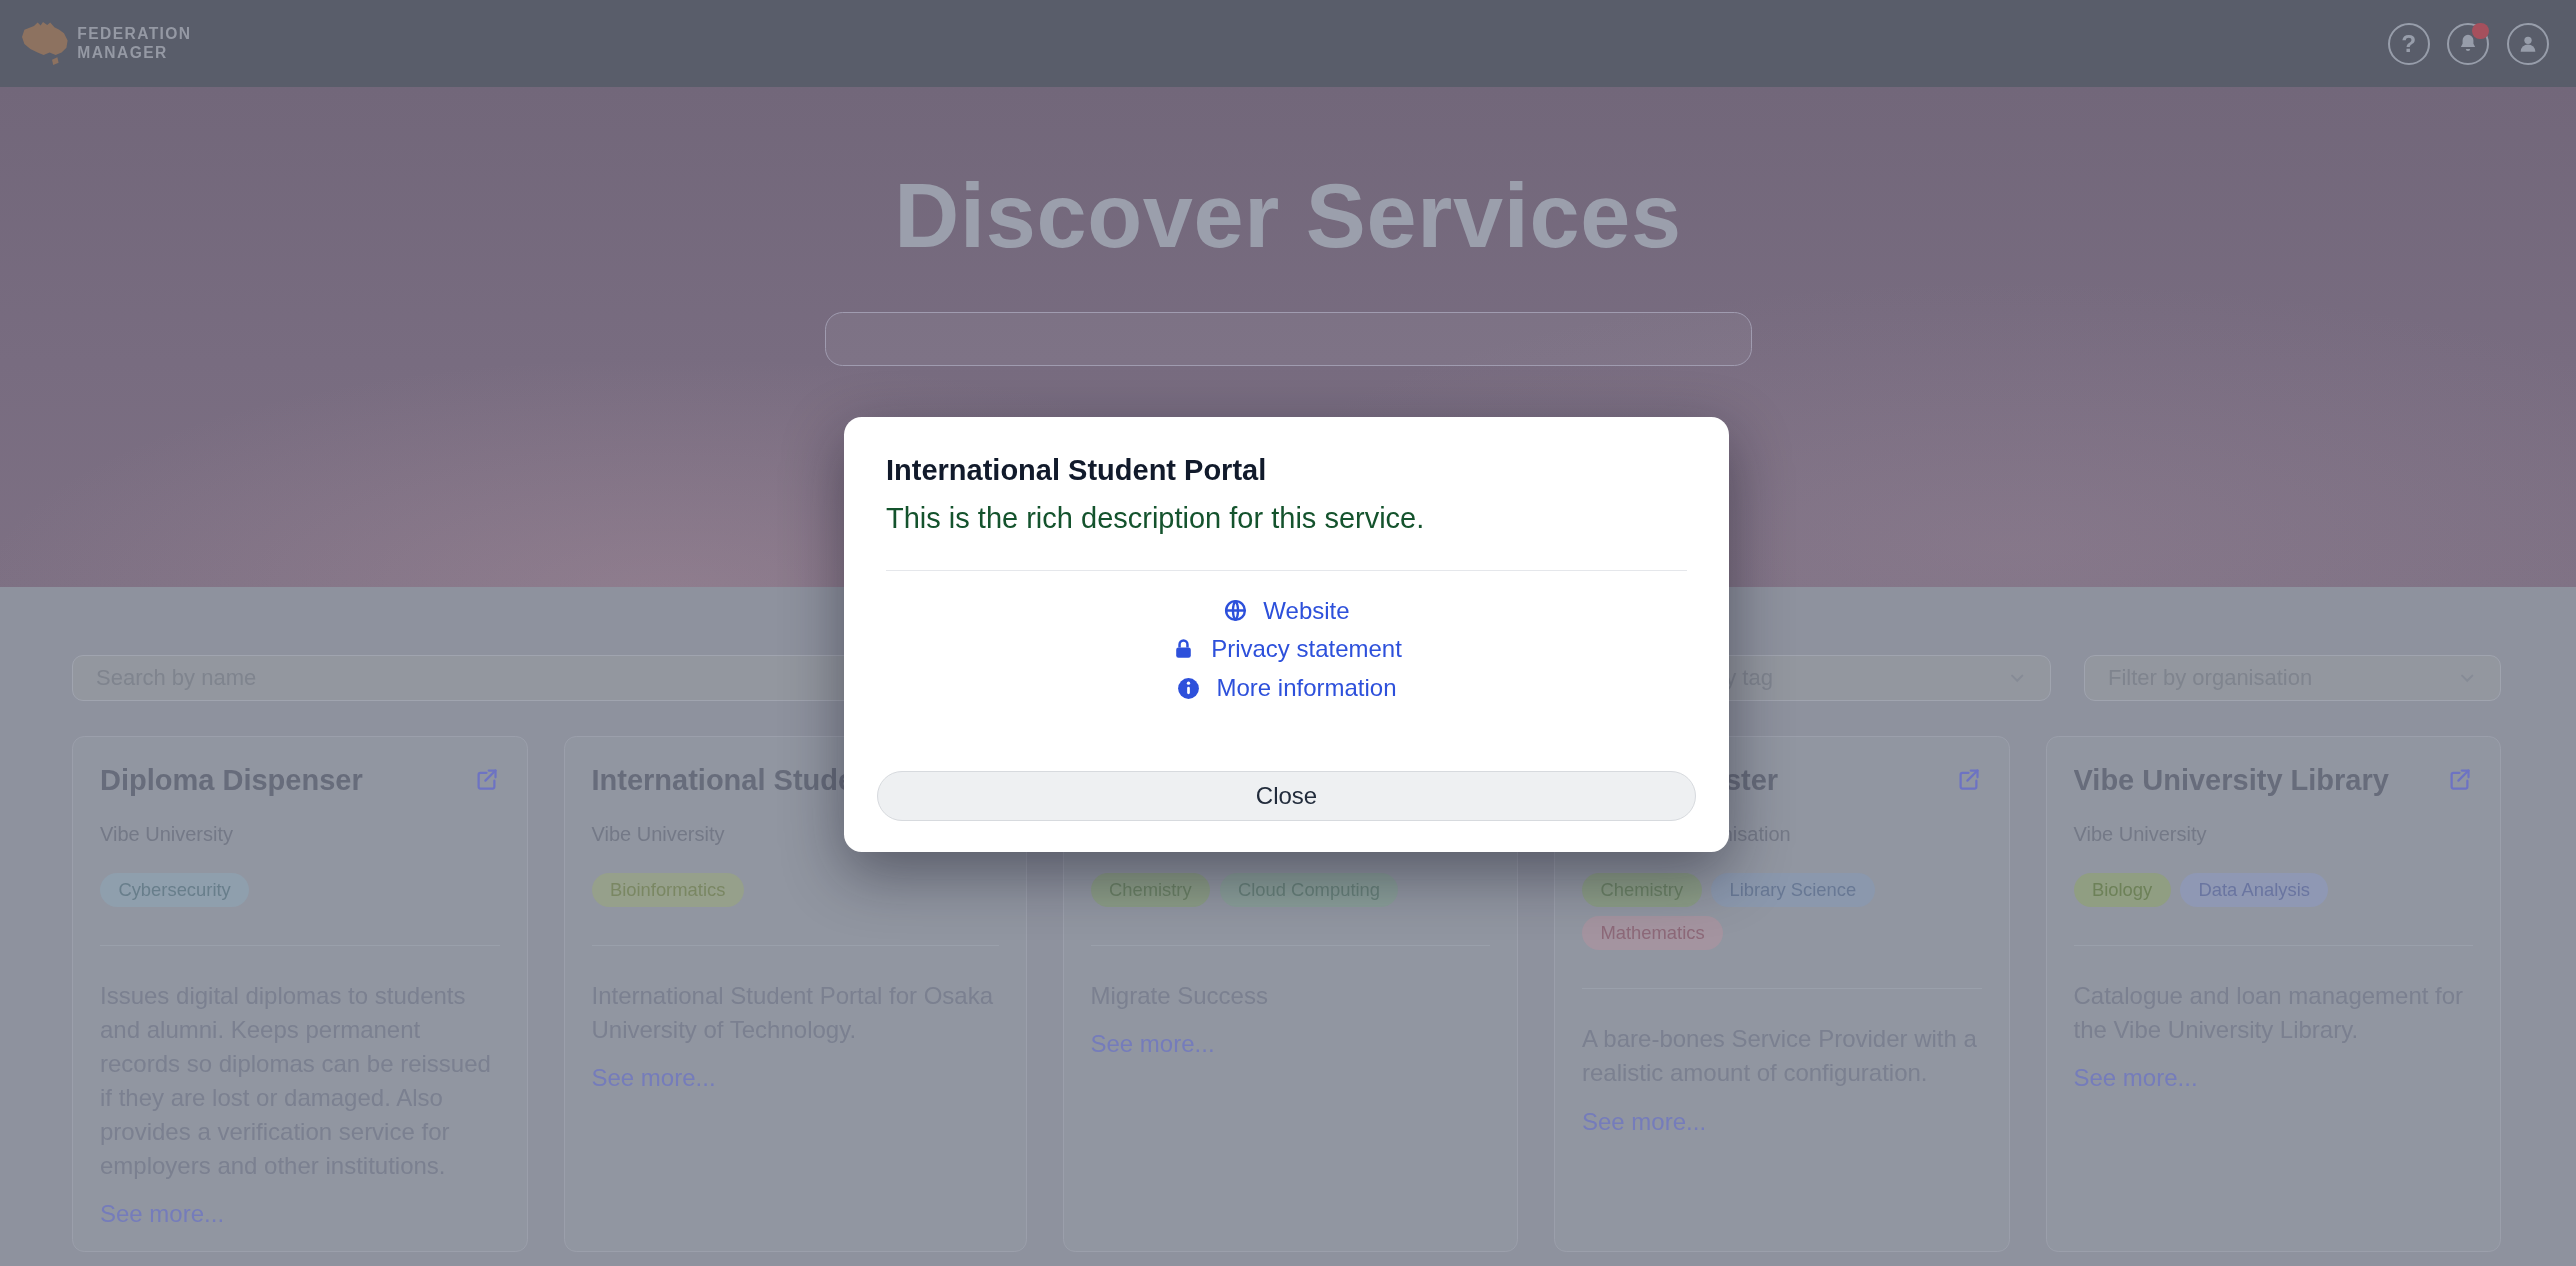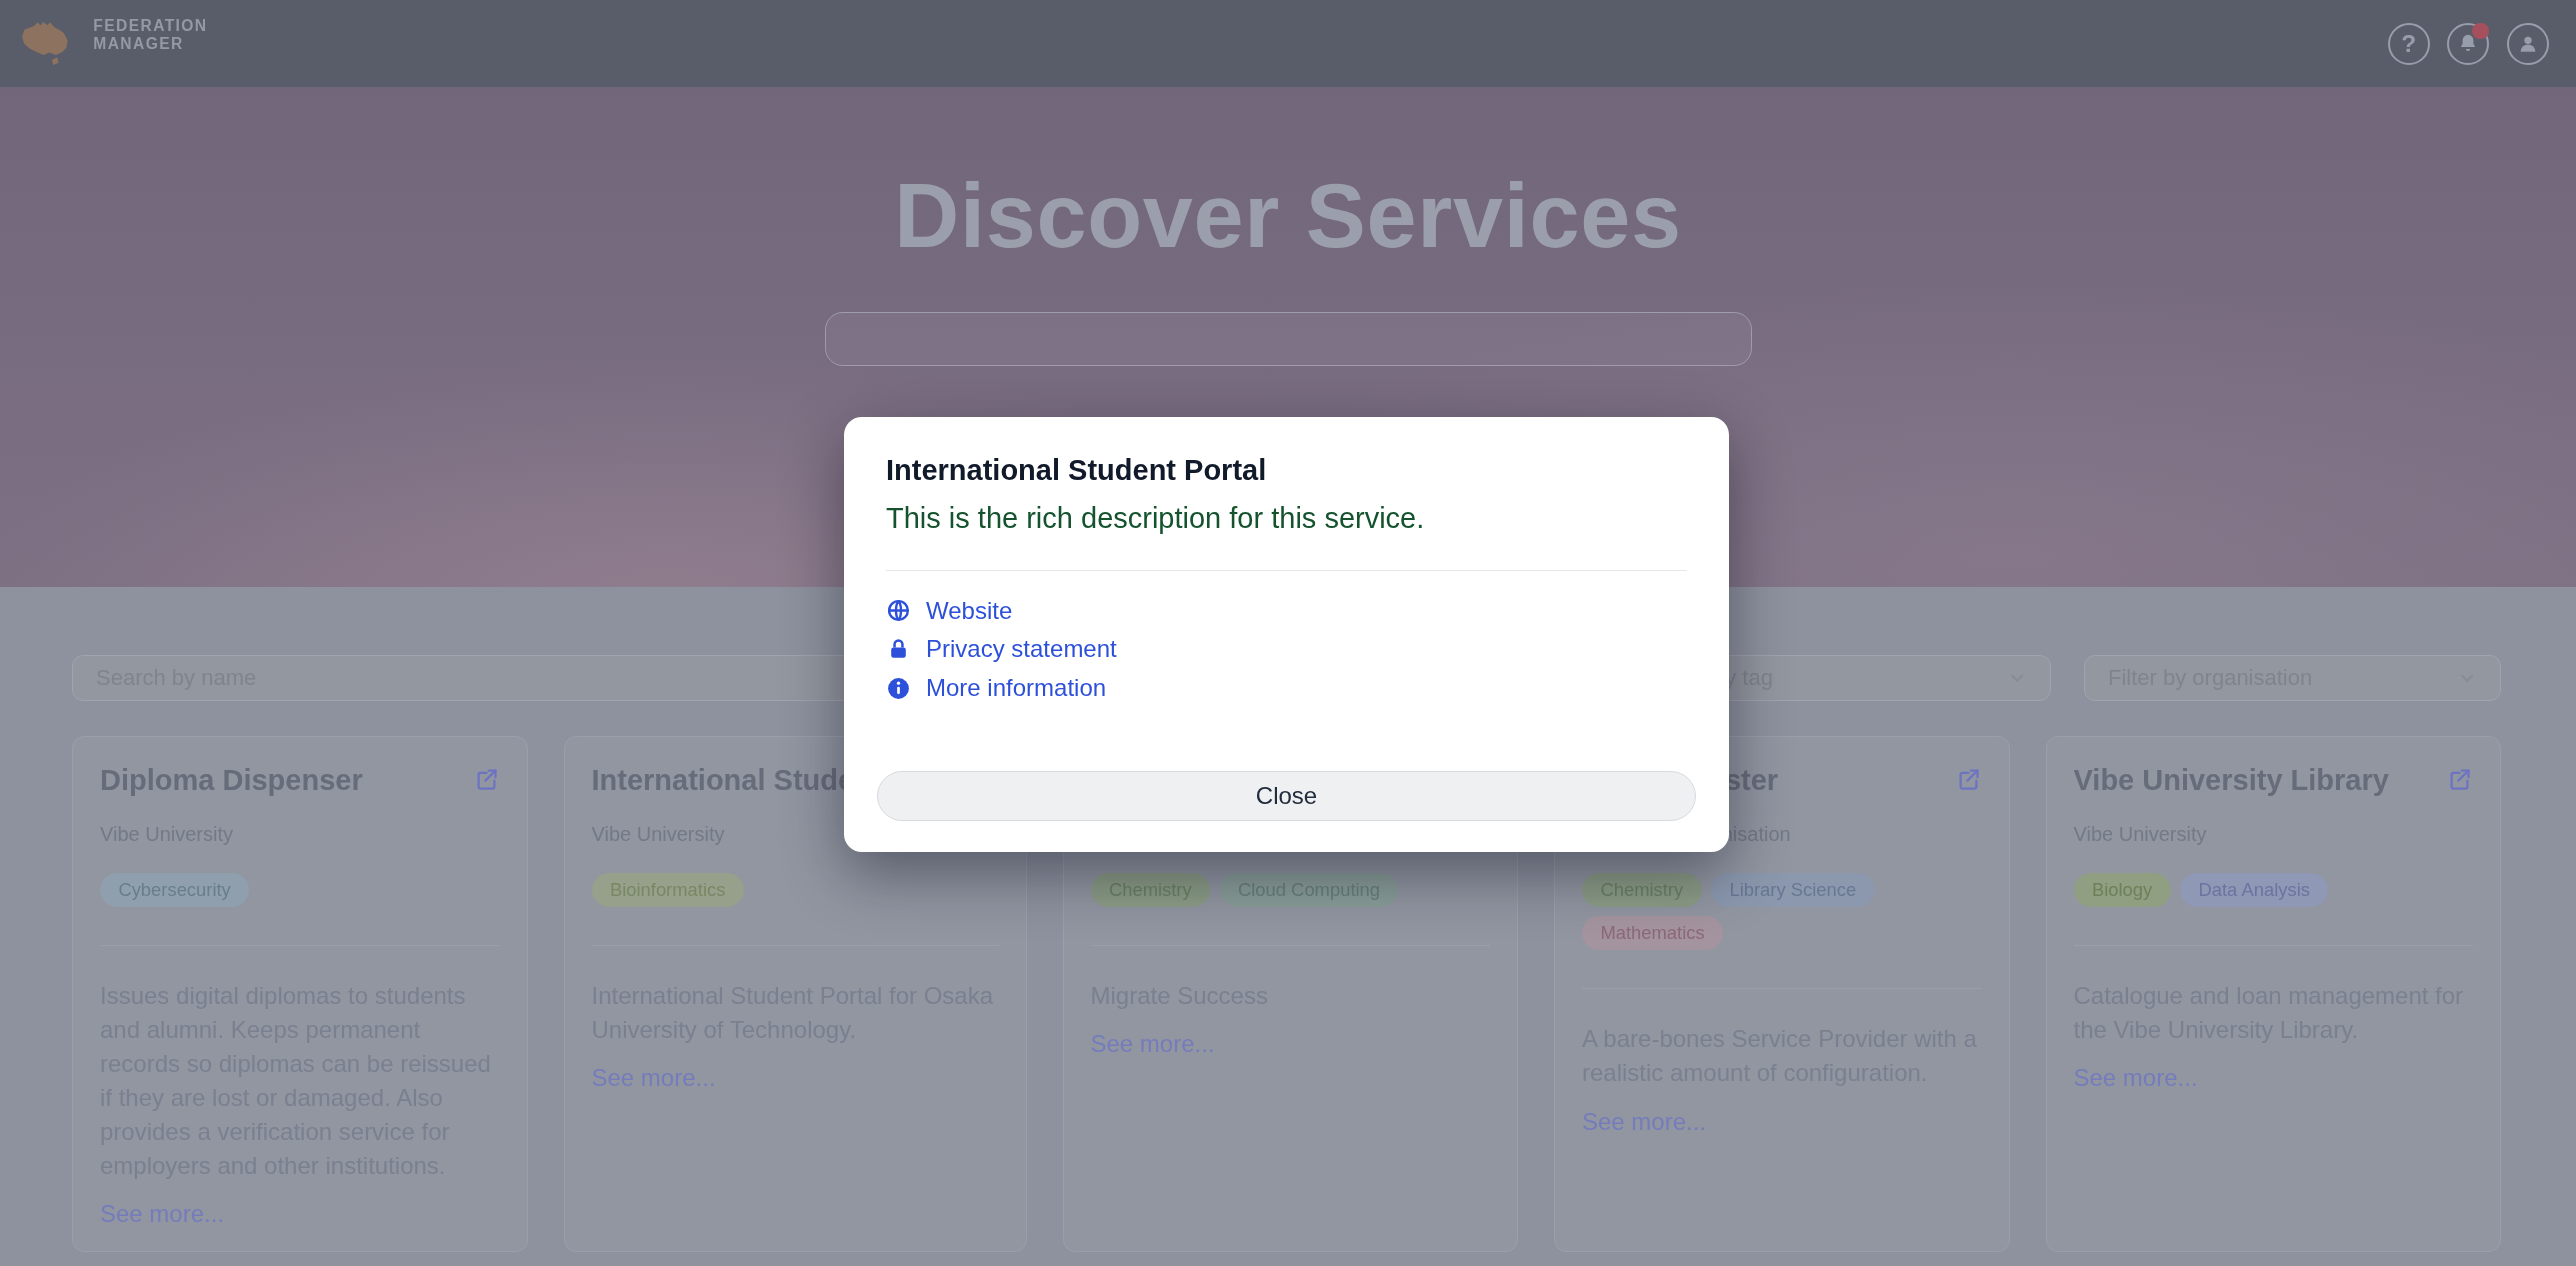--- a/index.html
+++ b/index.html
@@ -3,21 +3,21 @@
 <meta charset="utf-8">
 <style>
   * { margin:0; padding:0; box-sizing:border-box; }
   html,body { width:2576px; height:1267px; }
   body { font-family:"Liberation Sans", sans-serif; background:#8e929e; overflow:hidden; }
   #page { position:relative; width:2576px; height:1267px; overflow:hidden; }
 
   
   .header { position:absolute; left:0; top:0; width:100%; height:87px; background:#595d6a;
             display:flex; align-items:center; padding:0 27px 0 16.3px; z-index:5; }
-  .brand { display:flex; align-items:flex-start; gap:17px; }
+  .brand { display:flex; align-items:center; gap:1px; }
   .brand svg { width:60px; height:53px; color:#8d7260; }
   .brand-text { color:#9599a4; font-weight:bold; font-size:15.6px; line-height:18.4px; letter-spacing:1.4px; }
   .header-actions { margin-left:auto; display:flex; align-items:center; gap:17.7px; }
   .hicon { width:42px; height:42px; border-radius:50%; border:2.7px solid #979daa; color:#979daa;
            display:flex; align-items:center; justify-content:center; position:relative; cursor:pointer; }
   .hicon svg { width:26px; height:26px; }
   .hicon .qmark { font-size:24.5px; font-weight:bold; color:#979daa; }
   .badge-dot { position:absolute; top:-1.4px; right:-1.4px; width:16.3px; height:16.3px; border-radius:50%; background:#a6505d; }
 
   
@@ -61,21 +61,21 @@
   .card-desc { margin-top:33px; font-size:24px; line-height:34px; color:#7b8090; }
   .see-more { display:inline-block; margin-top:17.7px; font-size:24px; color:#757cbb; cursor:pointer; }
 
   
   .modal { position:absolute; left:844px; top:417px; width:885px; height:435px; background:#ffffff;
            border-radius:17.7px; box-shadow:0 20.4px 61px rgba(15,15,30,0.45); padding:37px 42px; z-index:10; }
   .modal-title { font-size:29px; font-weight:bold; color:#111a2b; }
   .modal-desc { margin-top:15px; font-size:29px; color:#14532d; }
   .modal-divider { margin-top:35px; border:none; border-top:1.4px solid #e5e7eb; }
   .modal-links { list-style:none; margin-top:24.5px; }
-  .modal-links li { display:flex; align-items:center; gap:15px; height:30px; margin-bottom:8.8px; cursor:pointer; }
+  .modal-links li { display:flex; align-items:center; gap:15px; height:30px; margin-bottom:8.8px; cursor:pointer;justify-content:center; }
   .modal-links svg { width:25px; height:25px; color:#2d50db; flex:0 0 auto; }
   .modal-links a { font-size:24px; color:#2d50db; text-decoration:none; }
   .close-btn { position:absolute; left:33px; right:33px; bottom:31px; height:50px; border-radius:27px;
                background:#eef0f2; border:1.4px solid #d7dade; font-size:24px; color:#222c3c;
                font-family:inherit; cursor:pointer; }
 </style>
 </head>
 <body>
 
 <div id="page">

